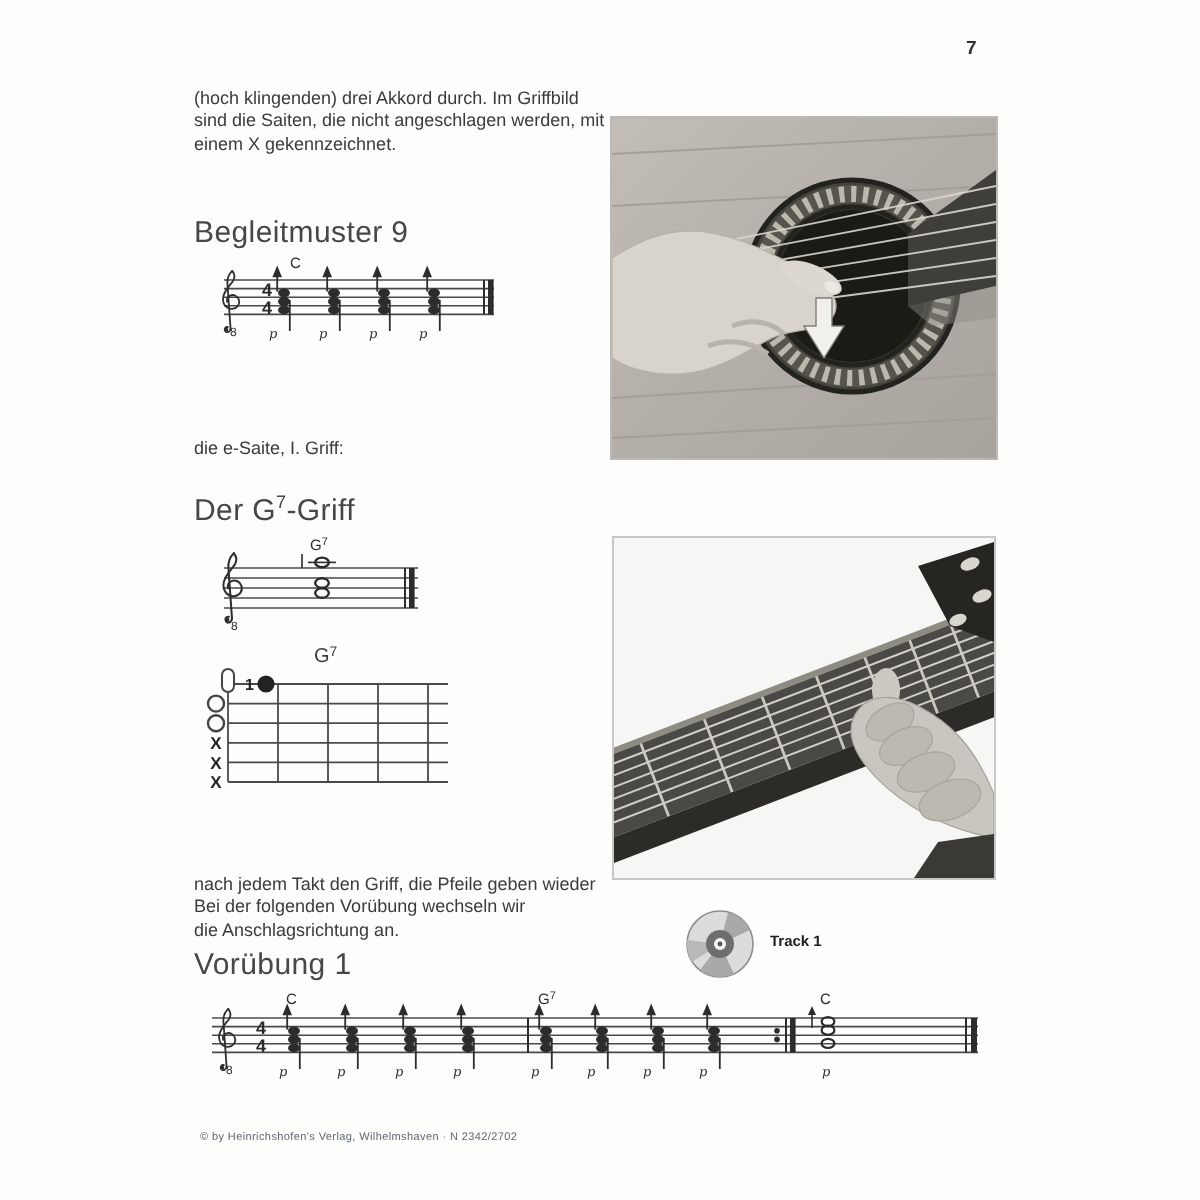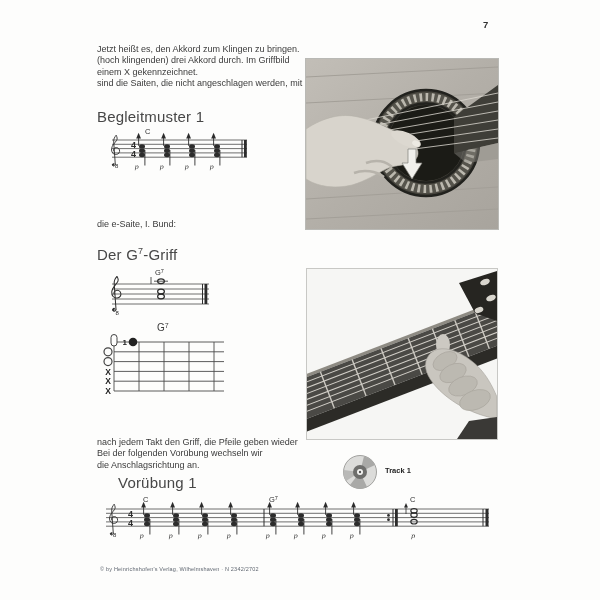--- a/index.html
+++ b/index.html
@@ -19,27 +19,26 @@
   .oct8{font-size:6px;fill:#2c2c2c;}
 </style>
 </head>
 <body>
 
 <div class="page">
 
   <div class="pagenum">7</div>
 
   <div class="para" style="left:97px;top:44px;">
-    <div>Jetzt heißt es, den Akkord zum Klingen zu bringen.</div>
     <div>(hoch klingenden) drei Akkord durch. Im Griffbild</div>
+    <div>sind die Saiten, die nicht angeschlagen werden, mit</div>
     <div>einem X gekennzeichnet.</div>
-    <div>sind die Saiten, die nicht angeschlagen werden, mit</div>
-  </div>
-
-  <div class="heading" style="left:97px;top:108px;">Begleitmuster 1</div>
+  </div>
+
+  <div class="heading" style="left:97px;top:108px;">Begleitmuster 9</div>
 
   <svg style="position:absolute;left:90px;top:125px;" width="170" height="55" viewBox="0 0 170 55">
     <defs>
       <g id="clefG" stroke="#2e2e2e" fill="none" stroke-linecap="round" stroke-width="1.5">
         <path d="M8.8,49.5 C8.8,52.5 5.6,53.6 4.3,51.6 C3.2,49.9 4.6,48 6.6,48.4"></path>
         <path d="M8.8,49.5 L6.2,12.5 C5.8,7.5 7.6,4 10.2,1.6"></path>
         <path d="M10.2,1.6 C12.4,4.4 12.6,7.6 10.6,10.4 C7.4,14.8 3.2,18.4 2.6,24 C2,29.6 5.8,33.6 10.4,33.2 C14.6,32.8 16.8,29.4 15.8,25.8 C14.9,22.5 11.4,20.8 8.4,22.2 C6.3,23.2 5.4,25.4 6,27.4"></path>
         <circle cx="5.2" cy="50.6" r="1.7" fill="#2e2e2e" stroke="none"></circle>
       </g>
       <g id="strumChord">
@@ -113,21 +112,21 @@
         <path d="M0,70 C18,58 36,54 52,58 C66,61 76,66 88,72 C98,77 106,82 110,88 C114,94 112,101 104,104 C96,107 88,106 80,110 C70,115 60,122 46,126 C30,130 12,128 0,120 Z" fill="#d8d4cc" stroke="#b5b1a9" stroke-width="0.6"></path>
         <ellipse cx="100" cy="80" rx="16" ry="6.5" transform="rotate(24 100 80)" fill="#dcd8d0"></ellipse>
         <ellipse cx="110" cy="84.5" rx="4" ry="2.8" transform="rotate(24 110 84.5)" fill="#ece9e2"></ellipse>
         <path d="M60,104 C70,100 80,102 86,108 M48,114 C58,110 70,112 78,118" stroke="#b7b3ab" stroke-width="2.5" fill="none"></path>
       </g>
       <polygon points="102,90 110,90 110,104 116,104 106,120 96,104 102,104" fill="#f1f0ec" stroke="#807e78" stroke-width="0.7"></polygon>
     </svg>
   </div>
 
   <div class="para" style="left:97px;top:219px;">
-    <div>die e-Saite, I. Bund:</div>
+    <div>die e-Saite, I. Griff:</div>
   </div>
 
   <div class="heading" style="left:97px;top:246px;">
     <span>Der G</span><sup>7</sup><span>-Griff</span>
   </div>
 
   <svg style="position:absolute;left:90px;top:264px;" width="140" height="60" viewBox="0 0 140 60">
     <g stroke="#4a4a4a" stroke-width="0.8">
       <line x1="22" y1="20" x2="119" y2="20"></line>
         <line x1="22" y1="25" x2="119" y2="25"></line>
@@ -221,21 +220,21 @@
       </g>
     </svg>
   </div>
 
   <div class="para" style="left:97px;top:437px;">
     <div>nach jedem Takt den Griff, die Pfeile geben wieder</div>
     <div>Bei der folgenden Vorübung wechseln wir</div>
     <div>die Anschlagsrichtung an.</div>
   </div>
 
-  <div class="heading" style="left:97px;top:474px;margin-left:21px;">Vorübung 1</div>
+  <div class="heading" style="left:97px;top:474px;">Vorübung 1</div>
 
   <svg style="position:absolute;left:340px;top:452px;" width="40" height="40" viewBox="0 0 40 40">
     <circle cx="20" cy="20" r="16.5" fill="#dcdcda" stroke="#8e8e8c" stroke-width="0.8"></circle>
     <path d="M20,20 L35,13 A16.5 16.5 0 0 0 24,4.2 Z" fill="#a9a9a7"></path>
     <path d="M20,20 L10,33 A16.5 16.5 0 0 0 27,35 Z" fill="#a9a9a7"></path>
     <path d="M20,20 L3.6,18 A16.5 16.5 0 0 0 6,29 Z" fill="#b9b9b7"></path>
     <circle cx="20" cy="20" r="7" fill="#6e6e6c"></circle>
     <circle cx="20" cy="20" r="3" fill="#f4f4f2"></circle>
     <circle cx="20" cy="20" r="1.2" fill="#555"></circle>
   </svg>

